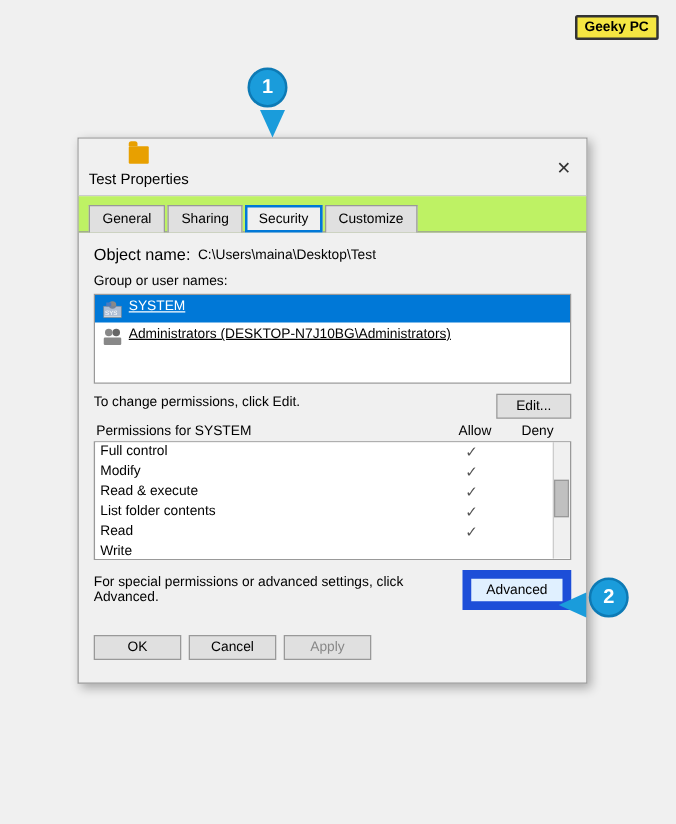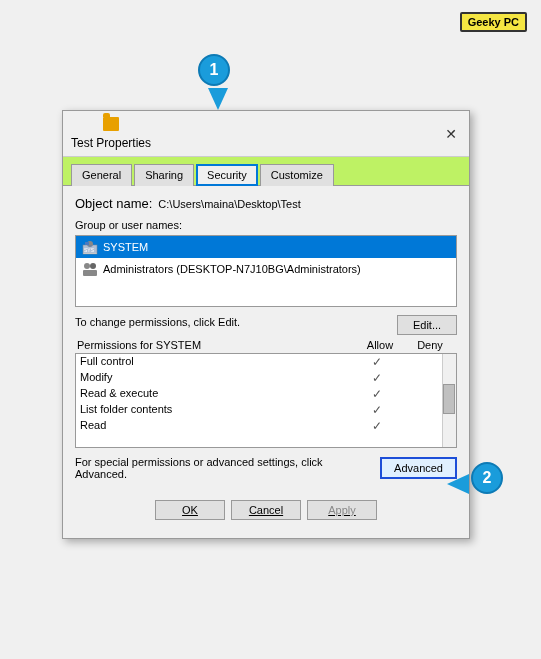--- a/index.html
+++ b/index.html
@@ -220,24 +220,25 @@
       border: 1px solid #999;
       background: white;
       height: 72px;
       overflow-y: auto;
       margin-bottom: 8px;
     }
 
     .group-item {
       padding: 3px 6px;
       display: flex;
-      align-items: center;
+      align-items: flex-start;
       gap: 5px;
       font-size: 11px;
       cursor: pointer;
+      text-decoration: underline;
     }
 
     .group-item.selected {
       background: #0078d7;
       color: white;
     }
 
     .user-icon {
       width: 16px;
       height: 16px;
@@ -254,21 +255,21 @@
       padding: 3px 12px;
       border: 1px solid #999;
       background: #e0e0e0;
       cursor: pointer;
       font-size: 11px;
       min-width: 60px;
       text-align: center;
     }
 
     .btn-highlighted {
-      border: 2px solid #1d4ed8;
+      border: 7px solid #1d4ed8;
       background: #e0f0ff;
     }
 
     .permissions-header {
       display: flex;
       justify-content: space-between;
       font-size: 11px;
       color: #000;
       padding: 0 2px 2px 2px;
     }
@@ -329,24 +330,22 @@
     }
 
     .special-perms-text {
       font-size: 11px;
       color: #000;
       flex: 1;
     }
 
     .bottom-buttons {
       display: flex;
-      justify-content: center;
       gap: 6px;
       padding: 4px 0 8px 0;
-      text-decoration: underline;
     }
 
     .btn-ok { min-width: 70px; }
     .btn-cancel { min-width: 70px; }
     .btn-apply { min-width: 70px; color: #888; }
   </style>
 </head>
 <body>
 
 <div class="geeky-pc-logo">Geeky PC</div>
@@ -437,20 +436,25 @@
       <div class="perm-row">
         <span class="perm-name">List folder contents</span>
         <span class="perm-check checkmark">✓</span>
         <span class="perm-deny-col"></span>
       </div>
       <div class="perm-row">
         <span class="perm-name">Read</span>
         <span class="perm-check checkmark">✓</span>
         <span class="perm-deny-col"></span>
       </div>
+      <div class="perm-row">
+        <span class="perm-name">Write</span>
+        <span class="perm-check"></span>
+        <span class="perm-deny-col"></span>
+      </div>
 
       <div class="scroll-track">
         <div class="scroll-thumb"></div>
       </div>
     </div>
 
     <div class="special-perms-row">
       <span class="special-perms-text">For special permissions or advanced settings, click Advanced.</span>
       <button class="btn btn-highlighted">Advanced</button>
     </div>

